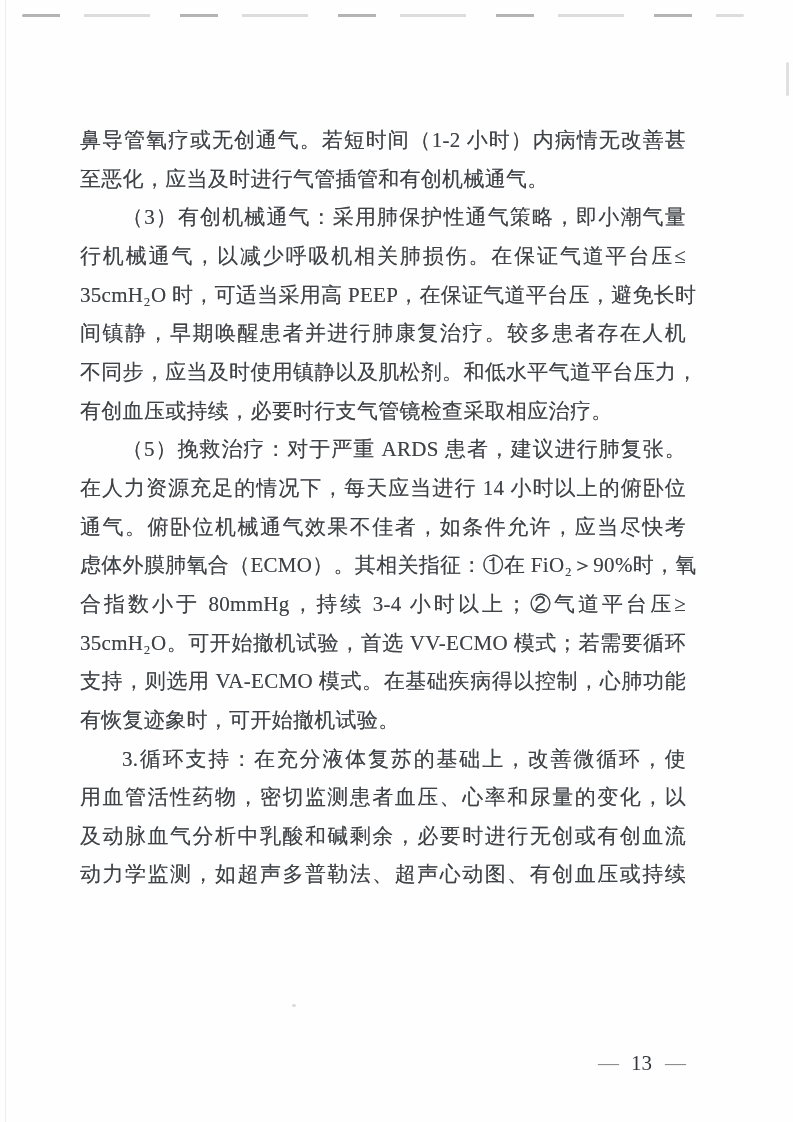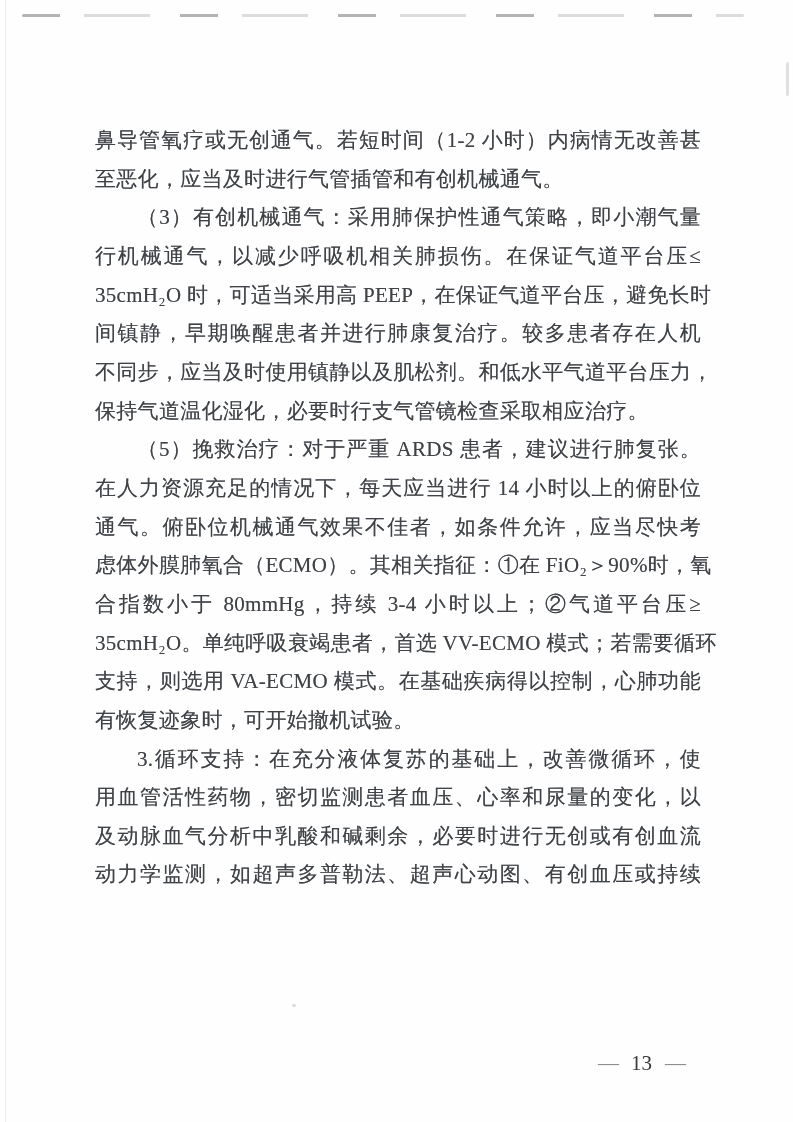--- a/index.html
+++ b/index.html
@@ -30,21 +30,21 @@
   }
   .scan-mark-right {
     position: absolute; top: 62px; left: 786px; width: 3px; height: 34px;
     background: rgba(90,90,95,0.18); border-radius: 2px;
   }
   .scan-speck {
     position: absolute; top: 1004px; left: 292px; width: 4px; height: 3px;
     background: rgba(110,110,115,0.25); border-radius: 50%;
   }
   .text-block {
-    position: absolute; left: 95px; top: 121px; width: 606px;
+    position: absolute; left: 80px; top: 121px; width: 606px;
     font-size: 21px; line-height: 38.66px;
     color: #3f4347;
     text-shadow: 0 0 0.6px rgba(63,67,71,0.55);
     letter-spacing: 0.3px;
   }
   .line {
     margin: 0;
     text-align: justify;
     text-align-last: justify;
     text-justify: inter-character;
@@ -70,27 +70,27 @@
   <div class="scan-speck"></div>
 
   <div class="text-block">
     <p class="line">鼻导管氧疗或无创通气。若短时间（1-2 小时）内病情无改善甚</p>
     <p class="line para-end">至恶化，应当及时进行气管插管和有创机械通气。</p>
     <p class="line indent">（3）有创机械通气：采用肺保护性通气策略，即小潮气量</p>
     <p class="line">行机械通气，以减少呼吸机相关肺损伤。在保证气道平台压≤</p>
     <p class="line">35cmH₂O 时，可适当采用高 PEEP，在保证气道平台压，避免长时</p>
     <p class="line">间镇静，早期唤醒患者并进行肺康复治疗。较多患者存在人机</p>
     <p class="line">不同步，应当及时使用镇静以及肌松剂。和低水平气道平台压力，</p>
-    <p class="line para-end">保持气道温化湿化，必要时行支气管镜检查采取相应治疗。</p>
+    <p class="line para-end">有创血压或持续，必要时行支气管镜检查采取相应治疗。</p>
     <p class="line indent">（5）挽救治疗：对于严重 ARDS 患者，建议进行肺复张。</p>
     <p class="line">在人力资源充足的情况下，每天应当进行 14 小时以上的俯卧位</p>
     <p class="line">通气。俯卧位机械通气效果不佳者，如条件允许，应当尽快考</p>
     <p class="line">虑体外膜肺氧合（ECMO）。其相关指征：①在 FiO₂＞90%时，氧</p>
     <p class="line">合指数小于 80mmHg，持续 3-4 小时以上；②气道平台压≥</p>
-    <p class="line">35cmH₂O。单纯呼吸衰竭患者，首选 VV-ECMO 模式；若需要循环</p>
+    <p class="line">35cmH₂O。可开始撤机试验，首选 VV-ECMO 模式；若需要循环</p>
     <p class="line">支持，则选用 VA-ECMO 模式。在基础疾病得以控制，心肺功能</p>
     <p class="line para-end">有恢复迹象时，可开始撤机试验。</p>
     <p class="line indent">3.循环支持：在充分液体复苏的基础上，改善微循环，使</p>
     <p class="line">用血管活性药物，密切监测患者血压、心率和尿量的变化，以</p>
     <p class="line">及动脉血气分析中乳酸和碱剩余，必要时进行无创或有创血流</p>
     <p class="line">动力学监测，如超声多普勒法、超声心动图、有创血压或持续</p>
   </div>
 
   <div class="footer">
     <span class="dash">—</span>

